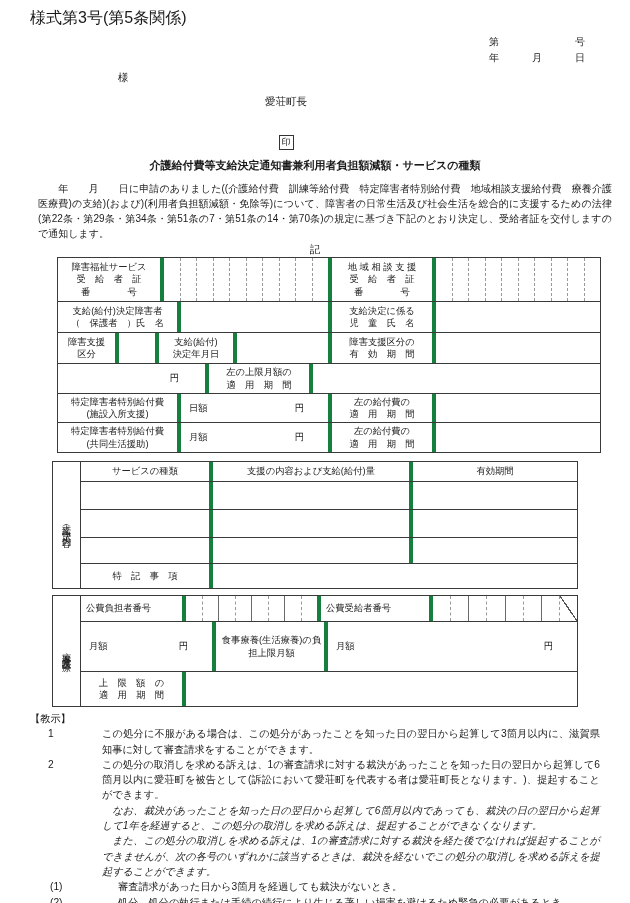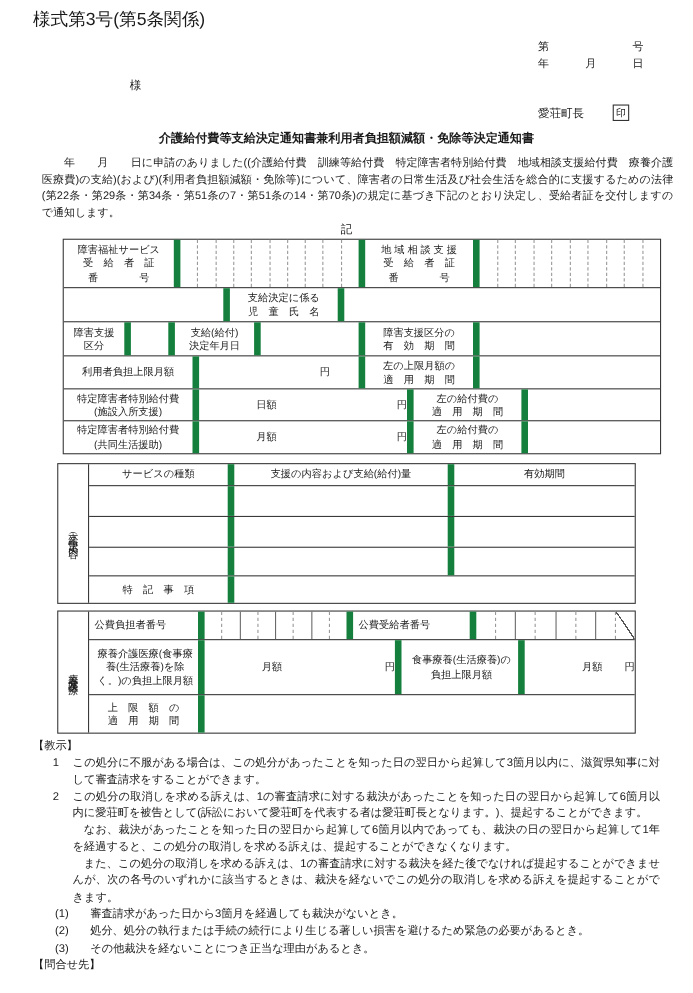--- a/index.html
+++ b/index.html
@@ -7,61 +7,61 @@
     width:630px; height:903px; margin:0 auto; background:#ffffff;
     font-family:"Liberation Sans","DejaVu Sans",sans-serif; color:#1a1a1a;
     position:relative; box-sizing:border-box; padding-top:8px; overflow:hidden;
   }
   .page * { box-sizing:border-box; }
   .form-no { margin-left:30px; font-size:16px; }
   .right-line { width:96px; margin-left:auto; margin-right:45px; display:flex; justify-content:space-between; font-size:10px; }
   .docno-row { margin-top:6px; }
   .date-row { margin-top:2px; }
   .sama { margin-left:118px; margin-top:6px; font-size:10.5px; }
-  .mayor-row { display:flex; justify-content:flex-end; align-items:center; margin-right:58px; margin-top:10px; gap:26px; font-size:10.5px; }
+  .mayor-row { display:flex; justify-content:flex-end; align-items:center; margin-right:58px; margin-top:10px; gap:26px; font-size:10.5px;flex-direction:column; }
   .seal-box { width:15px; height:15px; border:1px solid #333; display:flex; align-items:center; justify-content:center; font-size:9px; }
   .doc-title { text-align:center; font-weight:bold; font-size:11px; margin-top:8px; }
   .body-text { margin:8px 18px 0 38px; font-size:10px; line-height:1.5; text-align:justify; white-space:pre-line; }
   .ki { text-align:center; font-size:10.5px; height:16px; line-height:16px; }
 
   .tbl { border:1px solid #3a3a3a; font-size:9.3px; line-height:1.32; }
   .t1 { width:544px; margin-left:57px; }
   .t23 { width:526px; margin-left:52px; display:flex; }
   .trow { display:flex; border-bottom:1px solid #3a3a3a; }
   .rows > .trow:last-child, .tbl > .trow:last-child { border-bottom:none; }
-  .tc { border-right:6px solid #15803d; display:flex; align-items:center; justify-content:center;
+  .tc { border-right:4px solid #15803d; display:flex; align-items:center; justify-content:center;
         text-align:center; white-space:pre-line; padding:1px 2px; }
   .trow > .tc:last-child { border-right:none;text-align:center; }
   .tl { justify-content:flex-start; text-align:center; padding-left:5px; }
   .digits { display:flex; align-items:stretch; padding:0; }
   .dcell { flex:1 1 0; border-right:1px dashed #999; }
   .digits .dcell:last-child { border-right:none; }
   .dcell.solid { border-right:1px solid #6a6a6a; }
   .diag { background:linear-gradient(to top right, transparent calc(50% - 0.6px), #555 calc(50% - 0.6px), #555 calc(50% + 0.6px), transparent calc(50% + 0.6px)); }
   .yen-right { justify-content:flex-end; padding-right:26px; }
-  .unit-yen { justify-content:space-between; padding:0 0 0 8px; white-space:nowrap;margin-left:44px; }
+  .unit-yen { justify-content:space-between; padding:0 24px 0 8px; white-space:nowrap; }
   .vcol { width:28px; flex:none; border-right:1px solid #3a3a3a; display:flex; align-items:center; justify-content:center; }
   .vlabel { writing-mode:vertical-rl; text-orientation:mixed; letter-spacing:2px; font-size:9.3px; }
   .rows { flex:1 1 auto; display:flex; flex-direction:column; }
   .rows .trow { flex:none; }
 
   .h44{height:44px} .h31{height:31px} .h30{height:30px} .h29{height:29px} .h28{height:28px}
   .h26{height:26px} .h24{height:24px} .h20{height:20px} .h50{height:50px} .h34{height:34px}
   .w106{width:106px;flex:none} .w168{width:168px;flex:none} .w104{width:104px;flex:none} .w166{flex:1 1 0}
   .w123{width:123px;flex:none} .w151{width:151px;flex:none}
   .w61{width:61px;flex:none} .w40{width:40px;flex:none} .w78{width:78px;flex:none} .w95{width:95px;flex:none}
   .w132{width:132px;flex:none} .w200{width:200px;flex:none} .wfill{flex:1 1 0}
   .w105{width:105px;flex:none} .w135{width:135px;flex:none} .w112{width:112px;flex:none}
 
   .gap8{height:8px} .gap6{height:6px}
   .kyoji { margin:4px 30px 0 30px; font-size:10.2px; line-height:1.5; }
   .kitem { display:flex; margin-left:18px; }
   .kno { width:18px; flex:none; }
-  .ktxt { flex:1; text-align:justify; }
-  .kpara { text-indent:1em; }
+  .ktxt { flex:1; text-align:justify;margin-left:36px; }
+  .kpara { text-indent:1em;font-style:italic; }
   .ksub { display:flex; margin-left:20px; }
   .ksubno { width:32px; flex:none; }
 </style>
 </head>
 <body>
 
 <div class="page">
 
   <div class="form-no">様式第3号(第5条関係)</div>
 
@@ -75,59 +75,60 @@
     <span>日</span>
   </div>
 
   <div class="sama">様</div>
 
   <div class="mayor-row">
     <span>愛荘町長</span>
     <span class="seal-box">印</span>
   </div>
 
-  <div class="doc-title">介護給付費等支給決定通知書兼利用者負担額減額・免除等決定通知書</div>
+  <div class="doc-title">介護給付費等支給決定通知書兼利用者負担額減額・サービスの種類</div>
 
   <div class="body-text">　　年　　月　　日に申請のありました((介護給付費　訓練等給付費　特定障害者特別給付費　地域相談支援給付費　療養介護医療費)の支給)(および)(利用者負担額減額・免除等)について、障害者の日常生活及び社会生活を総合的に支援するための法律(第22条・第29条・第34条・第51条の7・第51条の14・第70条)の規定に基づき下記のとおり決定し、受給者証を交付しますので通知します。</div>
   <div class="ki">記</div>
 
   <div class="tbl t1">
     <div class="trow h44">
       <div class="tc w106">障害福祉サービス
 受　給　者　証
 番　　　　号</div>
       <div class="tc w168 digits">
         <div class="dcell"></div><div class="dcell"></div><div class="dcell"></div><div class="dcell"></div><div class="dcell"></div><div class="dcell"></div><div class="dcell"></div><div class="dcell"></div><div class="dcell"></div><div class="dcell"></div>
       </div>
       <div class="tc w104">地 域 相 談 支 援
 受　給　者　証
 番　　　　号</div>
       <div class="tc w166 digits">
         <div class="dcell"></div><div class="dcell"></div><div class="dcell"></div><div class="dcell"></div><div class="dcell"></div><div class="dcell"></div><div class="dcell"></div><div class="dcell"></div><div class="dcell"></div><div class="dcell"></div>
       </div>
     </div>
     <div class="trow h31">
+      <div class="tc w123">支給(給付)決定障害者
+（　保護者　）氏　名</div>
       <div class="tc w151"></div>
       <div class="tc w104">支給決定に係る
 児　童　氏　名</div>
       <div class="tc w166"></div>
     </div>
     <div class="trow h31">
       <div class="tc w61">障害支援
 区分</div>
       <div class="tc w40"></div>
       <div class="tc w78">支給(給付)
 決定年月日</div>
       <div class="tc w95"></div>
       <div class="tc w104">障害支援区分の
 有　効　期　間</div>
       <div class="tc w166"></div>
     </div>
     <div class="trow h30">
-      <div class="tc w123">利用者負担上限月額</div>
       <div class="tc w151 yen-right"><span>円</span></div>
       <div class="tc w104">左の上限月額の
 適　用　期　間</div>
       <div class="tc w166"></div>
     </div>
     <div class="trow h29">
       <div class="tc w123">特定障害者特別給付費
 (施設入所支援)</div>
       <div class="tc w151 unit-yen">
         <span>日額</span>
@@ -195,21 +196,20 @@
         <div class="tc w105 tl">公費負担者番号</div>
         <div class="tc w135 digits">
           <div class="dcell"></div><div class="dcell solid"></div><div class="dcell"></div><div class="dcell solid"></div><div class="dcell"></div><div class="dcell solid"></div><div class="dcell"></div><div class="dcell"></div>
         </div>
         <div class="tc w112 tl">公費受給者番号</div>
         <div class="tc wfill digits">
           <div class="dcell"></div><div class="dcell solid"></div><div class="dcell"></div><div class="dcell solid"></div><div class="dcell"></div><div class="dcell solid"></div><div class="dcell"></div><div class="dcell diag"></div>
         </div>
       </div>
       <div class="trow h50">
-        <div class="tc w105 tl">療養介護医療(食事療養(生活療養)を除く。)の負担上限月額</div>
         <div class="tc w135 unit-yen">
           <span>月額</span>
           <span>円</span>
         </div>
         <div class="tc w112 tl">食事療養(生活療養)の負担上限月額</div>
         <div class="tc wfill unit-yen">
           <span>月額</span>
           <span>円</span>
         </div>
       </div>

